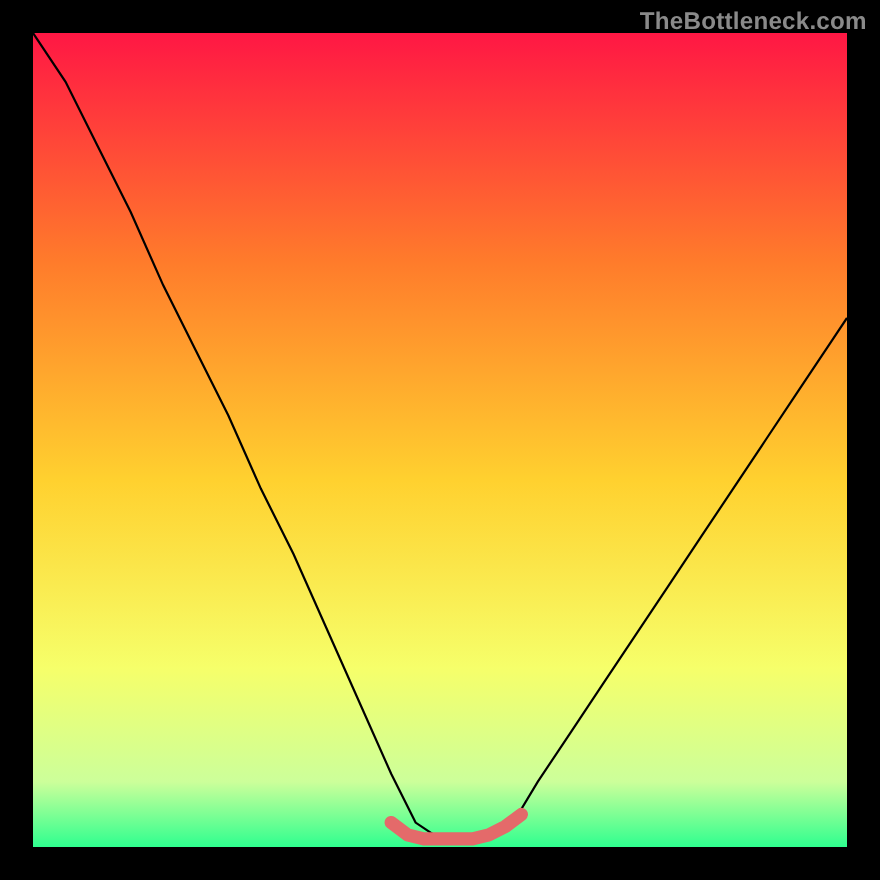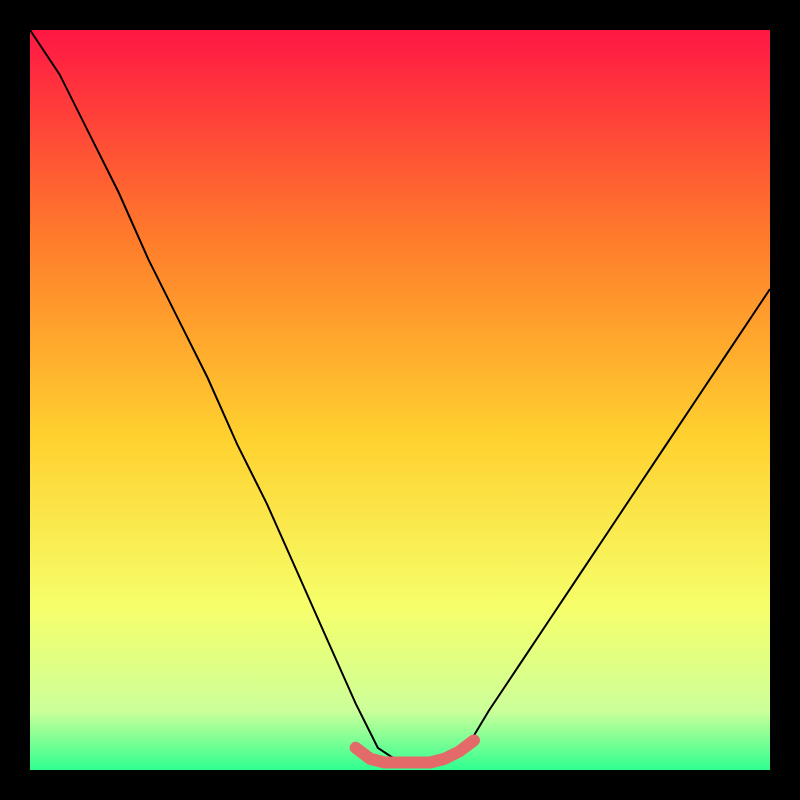--- a/index.html
+++ b/index.html
@@ -26,20 +26,21 @@
     font-weight: 600;
     color: #8a8a8a;
     letter-spacing: 0.2px;
     user-select: none;
   }
 </style>
 </head>
 <body>
 
 <div class="frame">
+  <div class="watermark">TheBottleneck.com</div>
 
   <svg class="plot" viewBox="0 0 740 740" preserveAspectRatio="none">
     <defs>
       <linearGradient id="bg-grad" x1="0" y1="0" x2="0" y2="1">
           <stop offset="0%" stop-color="#ff1744"></stop>
           <stop offset="28.000000000000004%" stop-color="#ff7b2b"></stop>
           <stop offset="55.00000000000001%" stop-color="#ffd12f"></stop>
           <stop offset="78%" stop-color="#f6ff6a"></stop>
           <stop offset="92%" stop-color="#ccff9a"></stop>
           <stop offset="100%" stop-color="#2fff8f"></stop>

